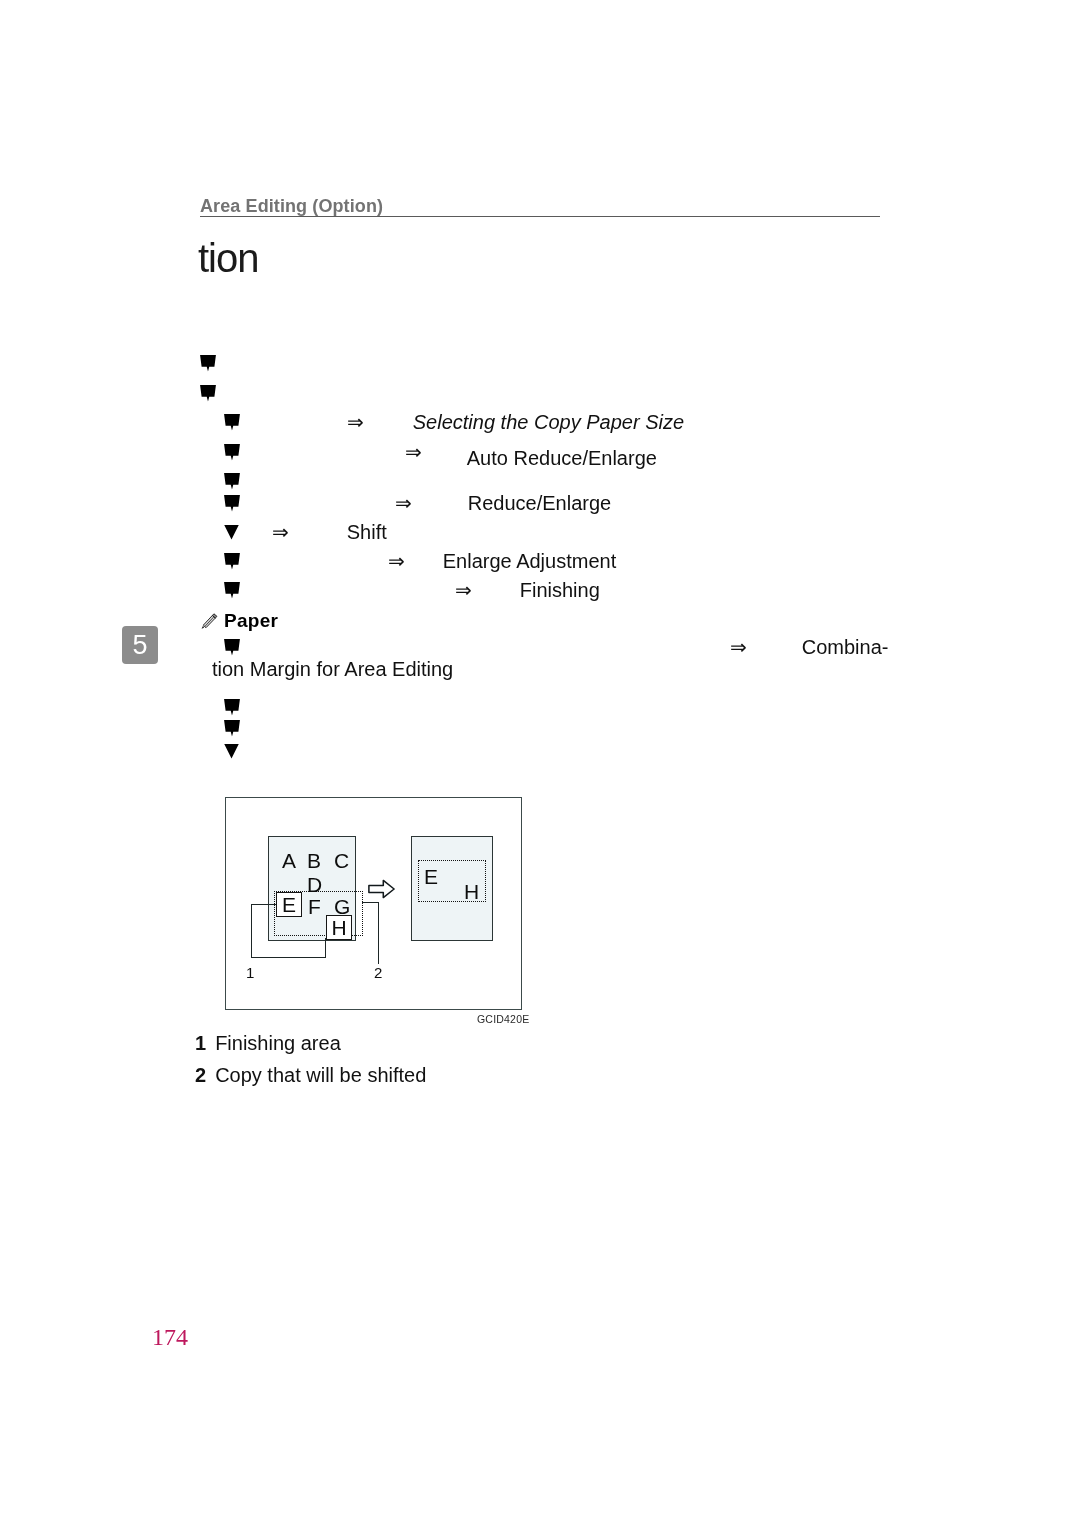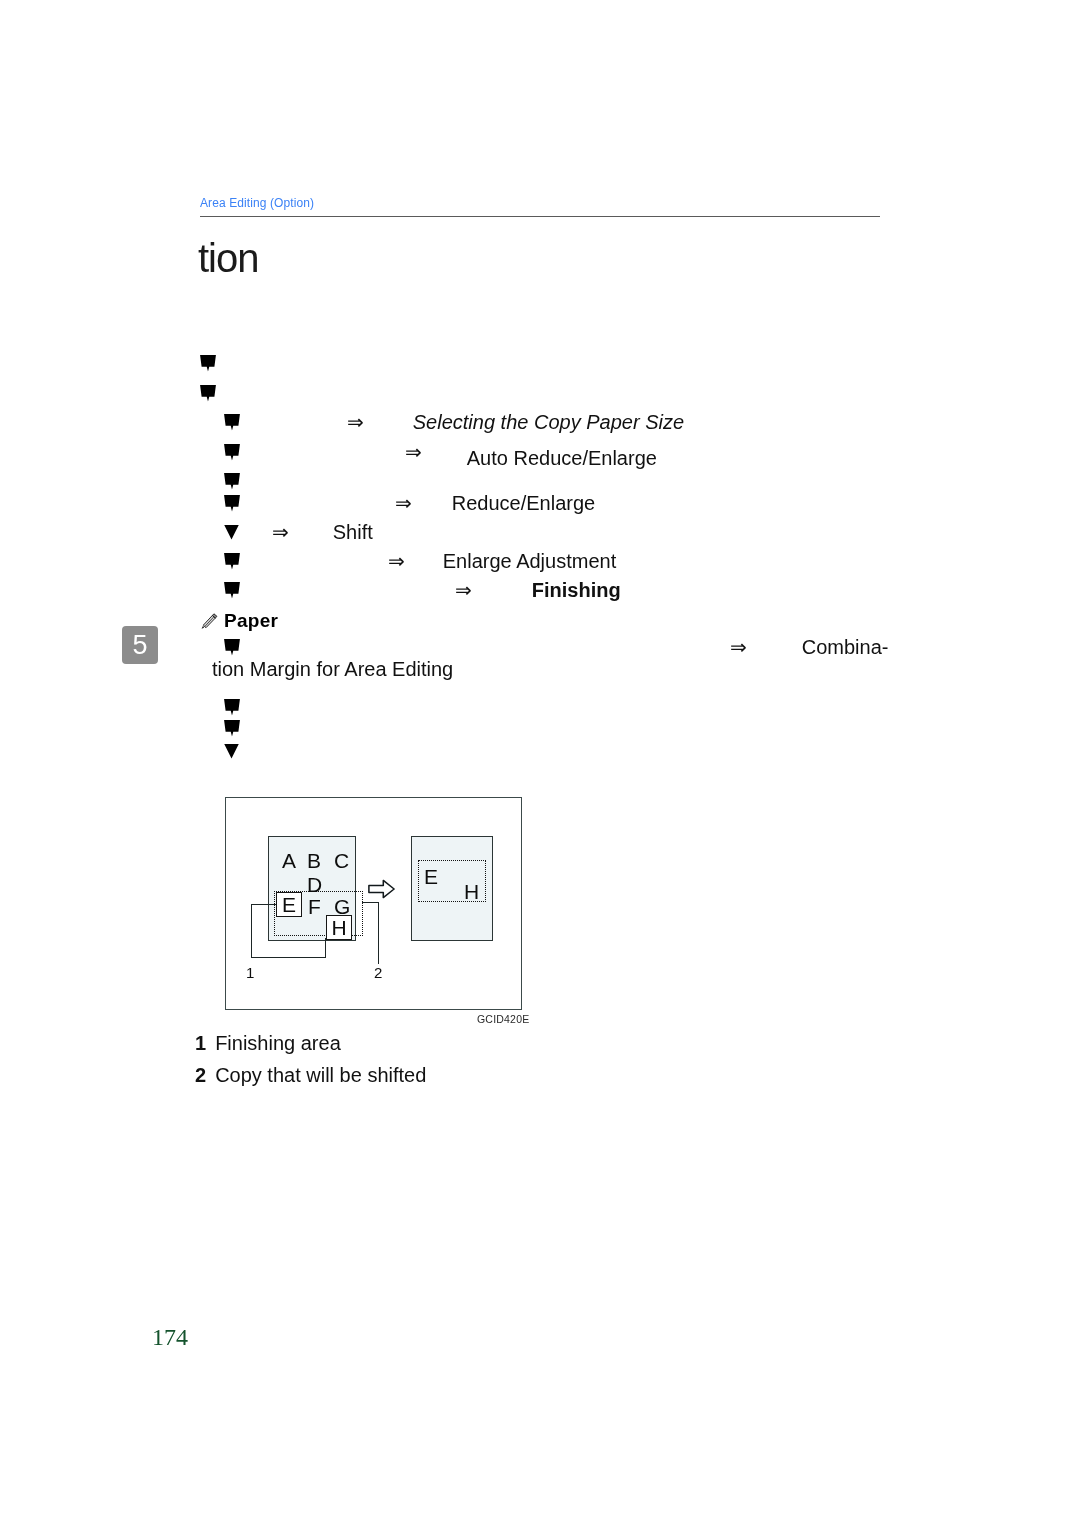--- a/index.html
+++ b/index.html
@@ -18,23 +18,24 @@
   .page {
     position: absolute;
     inset: 0;
   }
 
   
   .running-head {
     position: absolute;
     left: 200px;
     top: 196px;
-    font-size: 12px;
+    font-size: 18px;
     letter-spacing: 0.1px;
-    color: #3b82f6;
+    color: #737373;
+    font-weight: bold;
   }
   .head-rule {
     position: absolute;
     left: 200px;
     top: 216px;
     width: 680px;
     height: 1px;
     background: #5a5a5a;
   }
 
@@ -247,21 +248,21 @@
     min-width: 11px;
   }
 
   
   .folio {
     position: absolute;
     left: 152px;
     top: 1324px;
     font-family: "Liberation Serif", serif;
     font-size: 24px;
-    color: #14532d;
+    color: #be185d;
   }
 </style>
 </head>
 <body>
 
 <div class="page">
 
   <div class="running-head">Area Editing (Option)</div>
   <div class="head-rule"></div>
 
@@ -291,39 +292,39 @@
       <span class="xref-text" style="margin-left:45px;margin-top:12px;">Auto Reduce/Enlarge</span>
     </div>
 
     <div class="xref-row" style="left:224px; top:466px;">
       <span class="glyph flag-marker"></span>
     </div>
 
     <div class="xref-row" style="left:224px; top:488px;">
       <span class="glyph flag-marker"></span>
       <span class="xref-arrow" style="margin-left:155px;">⇒</span>
-      <span class="xref-text" style="margin-left:40px;">Reduce/Enlarge</span>
+      <span class="xref-text" style="margin-left:56px;">Reduce/Enlarge</span>
     </div>
 
     <div class="xref-row" style="left:224px; top:517px;">
       <span class="glyph tri-marker"></span>
       <span class="xref-arrow" style="margin-left:33px;">⇒</span>
-      <span class="xref-text" style="margin-left:44px;">Shift</span>
+      <span class="xref-text" style="margin-left:58px;">Shift</span>
     </div>
 
     <div class="xref-row" style="left:224px; top:546px;">
       <span class="glyph flag-marker"></span>
       <span class="xref-arrow" style="margin-left:148px;">⇒</span>
       <span class="xref-text" style="margin-left:38px;">Enlarge Adjustment</span>
     </div>
 
     <div class="xref-row" style="left:224px; top:575px;">
       <span class="glyph flag-marker"></span>
       <span class="xref-arrow" style="margin-left:215px;">⇒</span>
-      <span class="xref-text" style="margin-left:60px;font-weight:bold;">Finishing</span>
+      <span class="xref-text" style="margin-left:48px;">Finishing</span>
     </div>
   </div>
 
   <div class="note-head">
     <svg class="pencil-icon" viewBox="0 0 24 24">
       <polygon points="2,21 5,20 4,17" fill="#111111"></polygon>
       <polygon points="4.2,16.6 15.6,4.4 19.4,7.6 7.6,19.8" fill="#d8d8d8" stroke="#111111" stroke-width="1.1" stroke-linejoin="round"></polygon>
       <polygon points="15.6,4.4 17.6,2.3 21.4,5.5 19.4,7.6" fill="#8f8f8f" stroke="#111111" stroke-width="1.1" stroke-linejoin="round"></polygon>
       <line x1="6.0" y1="18.4" x2="17.4" y2="6.1" stroke="#111111" stroke-width="0.9"></line>
     </svg>

